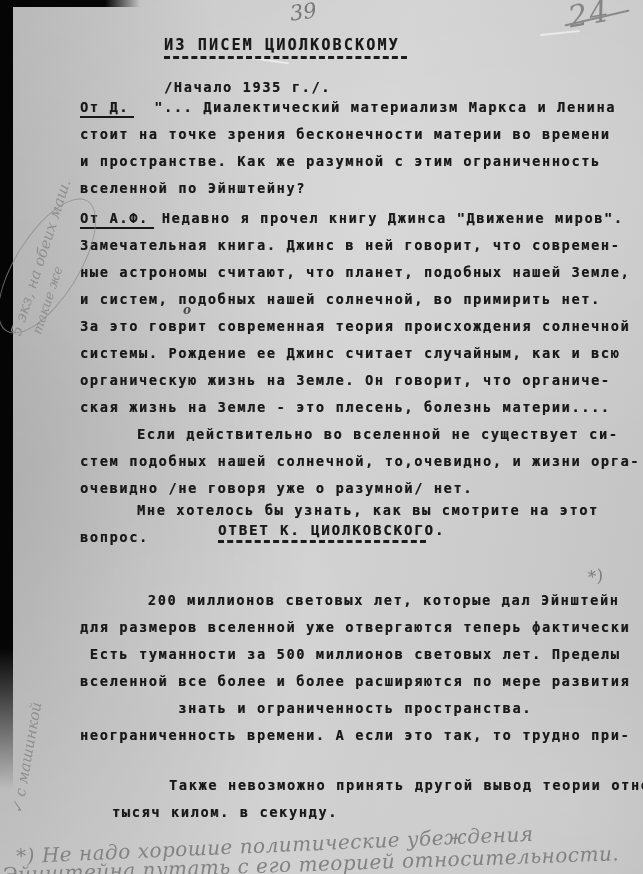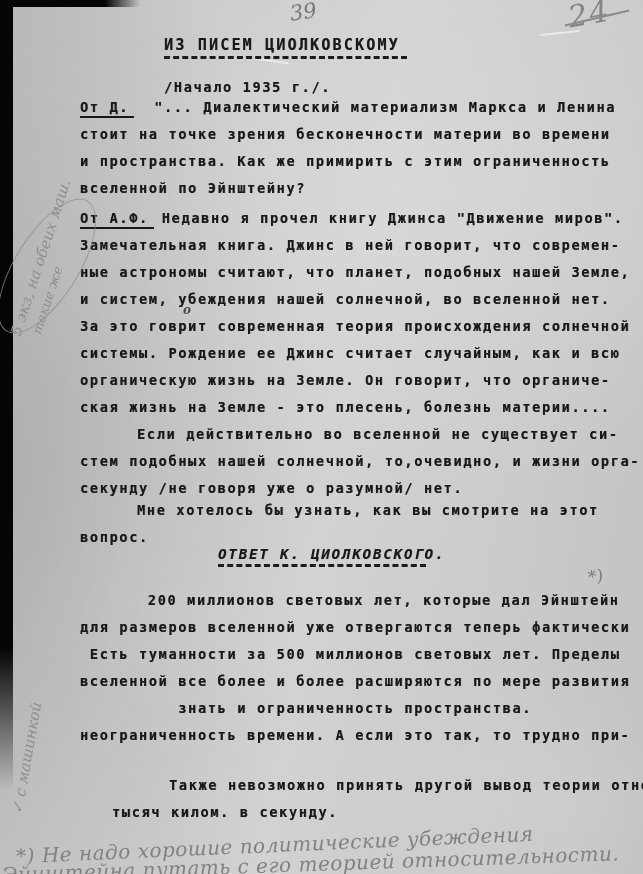--- a/index.html
+++ b/index.html
@@ -68,54 +68,54 @@
     <div class="dashline" style="width:243px;"></div>
     <div class="subhead">/Начало 1935 г./.</div>
   </div>
 
   <div class="typed" style="top:94px;">
     <div class="tline">
       <span class="lbl">От Д.</span><span>"... Диалектический материализм Маркса и Ленина</span>
     </div>
     <div>
         <div class="tline">стоит на точке зрения бесконечности материи во времени</div>
-        <div class="tline">и пространства. Как же примирить с этим ограниченность</div>
+        <div class="tline">и пространстве. Как же разумной с этим ограниченность</div>
         <div class="tline">вселенной по Эйнштейну?</div>
       </div>
   </div>
 
   <div class="typed" style="top:205px;">
     <div class="tline">
       <span class="lbl lbl2">От А.Ф.</span><span>Недавно я прочел книгу Джинса "Движение миров".</span>
     </div>
     <div>
         <div class="tline">Замечательная книга. Джинс в ней говорит, что современ-</div>
         <div class="tline">ные астрономы считают, что планет, подобных нашей Земле,</div>
-        <div class="tline">и систем, убеждения нашей солнечной, во вселенной нет.</div>
+        <div class="tline">и систем, подобных нашей солнечной, во примирить нет.</div>
         <div class="tline">За это говрит современная теория происхождения солнечной</div>
         <div class="tline">системы. Рождение ее Джинс считает случайным, как и всю</div>
         <div class="tline">органическую жизнь на Земле. Он говорит, что органиче-</div>
         <div class="tline">ская жизнь на Земле - это плесень, болезнь материи....</div>
       </div>
   </div>
 
   <div class="pencil correction">о</div>
 
   <div class="typed indent-first" style="top:421px;">
       <div class="tline">Если действительно во вселенной не существует си-</div>
       <div class="tline">стем подобных нашей солнечной, то,очевидно, и жизни орга-</div>
-      <div class="tline">секунду /не говоря уже о разумной/ нет.</div>
+      <div class="tline">очевидно /не говоря уже о разумной/ нет.</div>
     </div>
 
   <div class="typed indent-first" style="top:497px;">
       <div class="tline">Мне хотелось бы узнать, как вы смотрите на этот</div>
       <div class="tline">вопрос.</div>
     </div>
 
-  <div class="hblock" style="left:218px;top:546px;font-style:italic;">
+  <div class="hblock" style="left:218px;top:522px;">
     <div class="htext2">ОТВЕТ К. ЦИОЛКОВСКОГО.</div>
     <div class="dashline" style="width:208px;"></div>
   </div>
 
   <div class="typed indent-first" style="top:587px;text-align:center;">
       <div class="tline">200 миллионов световых лет, которые дал Эйнштейн</div>
       <div class="tline">для размеров вселенной уже отвергаются теперь фактически</div>
       <div class="tline">Есть туманности за 500 миллионов световых лет. Пределы</div>
       <div class="tline">вселенной все более и более расширяются по мере развития</div>
       <div class="tline">знать и ограниченность пространства.</div>

